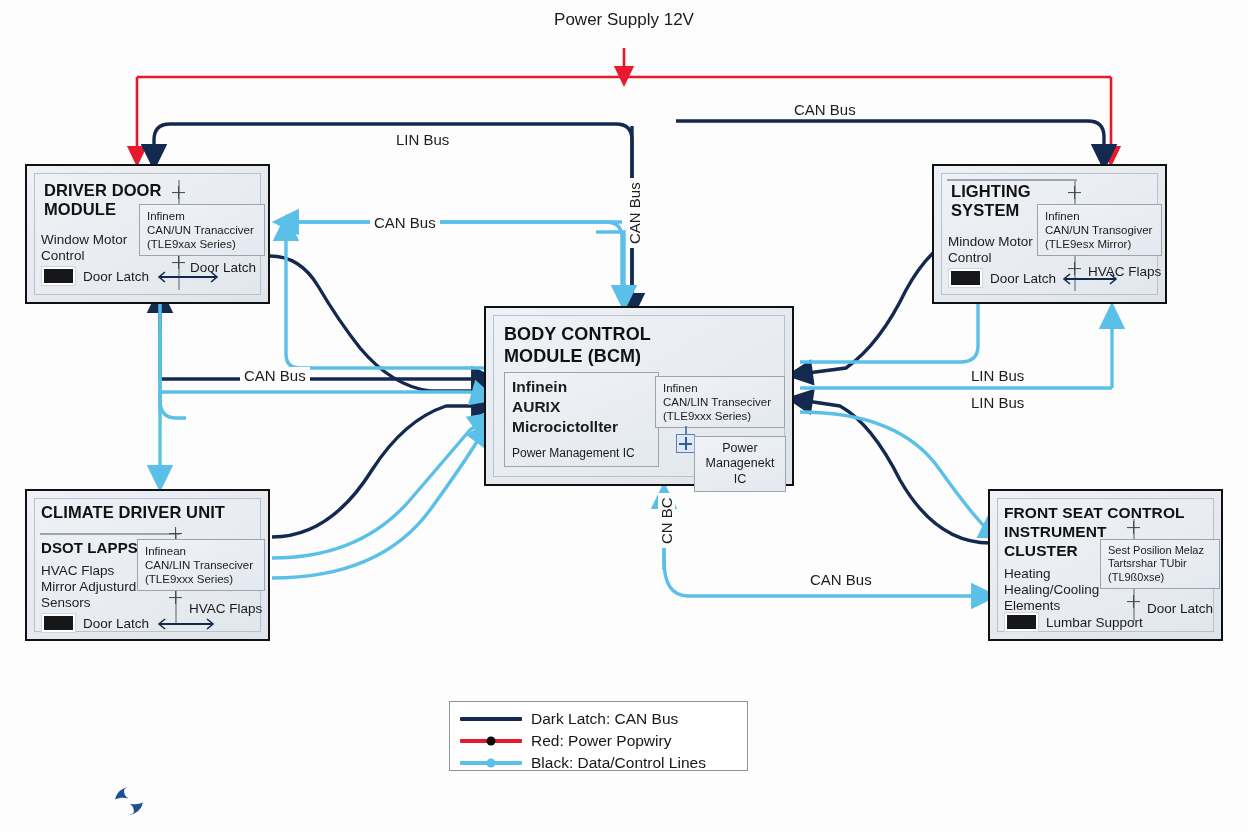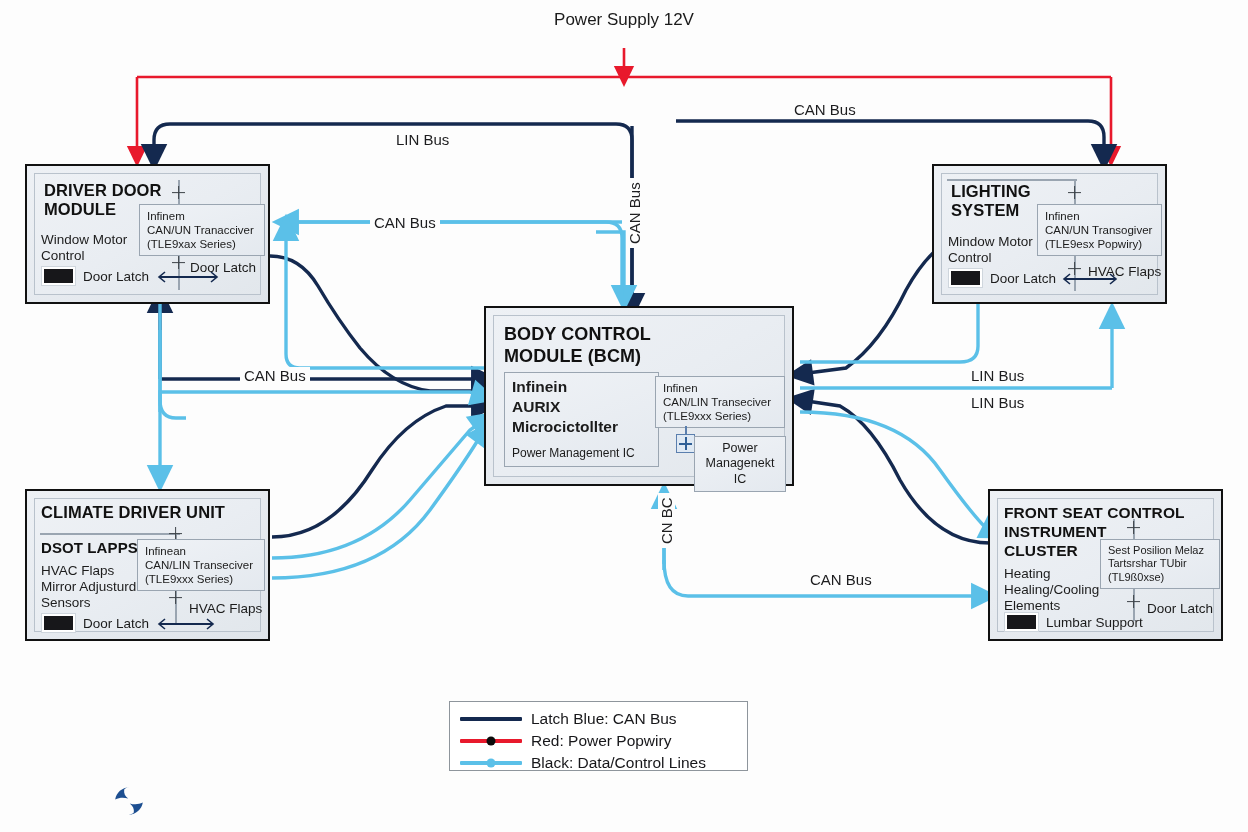--- a/index.html
+++ b/index.html
@@ -171,21 +171,21 @@
       <span>LIGHTING</span><br>
       <span>SYSTEM</span>
     </div>
     <div class="hr" style="left:13px;top:13px;width:130px;"></div>
     <div class="vline" style="left:140px;top:13px;height:112px;"></div>
     <div class="cross" style="left:134px;top:20px;width:13px;height:13px;"></div>
     <div class="cross" style="left:134px;top:96px;width:13px;height:13px;"></div>
     <div class="chip" style="left:103px;top:38px;width:125px;font-size:11.5px;">
       <span>Infinen</span><br>
       <span>CAN/UN Transogiver</span><br>
-      <span>(TLE9esx Popwiry)</span>
+      <span>(TLE9esx Mirror)</span>
     </div>
     <div class="mod-sub" style="left:14px;top:68px;font-size:13.5px;line-height:16px;">
       <span>Mindow Motor</span><br>
       <span>Control</span>
     </div>
     <div class="dlatch" style="left:154px;top:98px;font-size:13.5px;">HVAC Flaps</div>
     <div class="swatch" style="left:14px;top:102px;width:35px;height:20px;">
         <i></i>
       </div>
     <div class="dlatch" style="left:56px;top:105px;font-size:13.5px;">Door Latch</div>
@@ -277,21 +277,21 @@
     <div class="dlatch" style="left:157px;top:110px;font-size:13.5px;">Door Latch</div>
     <div class="swatch" style="left:14px;top:121px;width:35px;height:20px;">
         <i></i>
       </div>
     <div class="dlatch" style="left:56px;top:124px;font-size:13.5px;">Lumbar Support</div>
   </div>
 
   <div id="legend">
     <div class="lg-row" style="top:6px;">
       <span class="lg-line" style="background:#14294f;"></span>
-      <span class="lg-text">Latch Blue: CAN Bus</span>
+      <span class="lg-text">Dark Latch: CAN Bus</span>
     </div>
     <div class="lg-row" style="top:28px;">
       <span class="lg-line" style="background:#e8192c;">
         <span class="lg-dot" style="background:#0b0b0b;"></span>
       </span>
       <span class="lg-text">Red: Power Popwiry</span>
     </div>
     <div class="lg-row" style="top:50px;">
       <span class="lg-line" style="background:#5bc0e8;">
         <span class="lg-dot" style="background:#5bc0e8;"></span>

